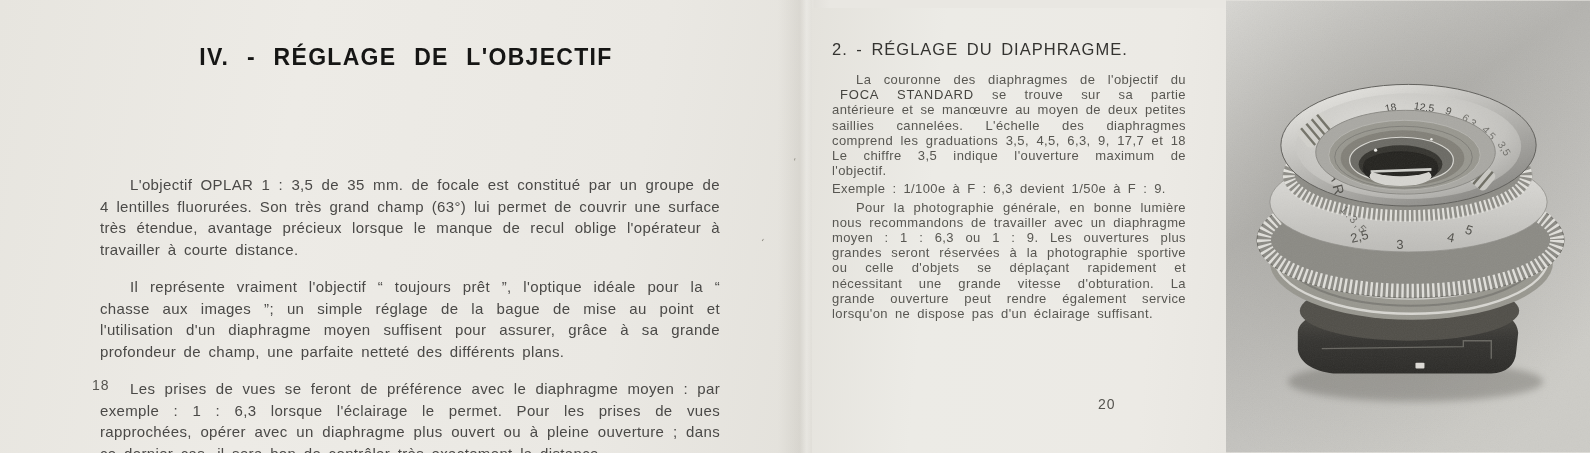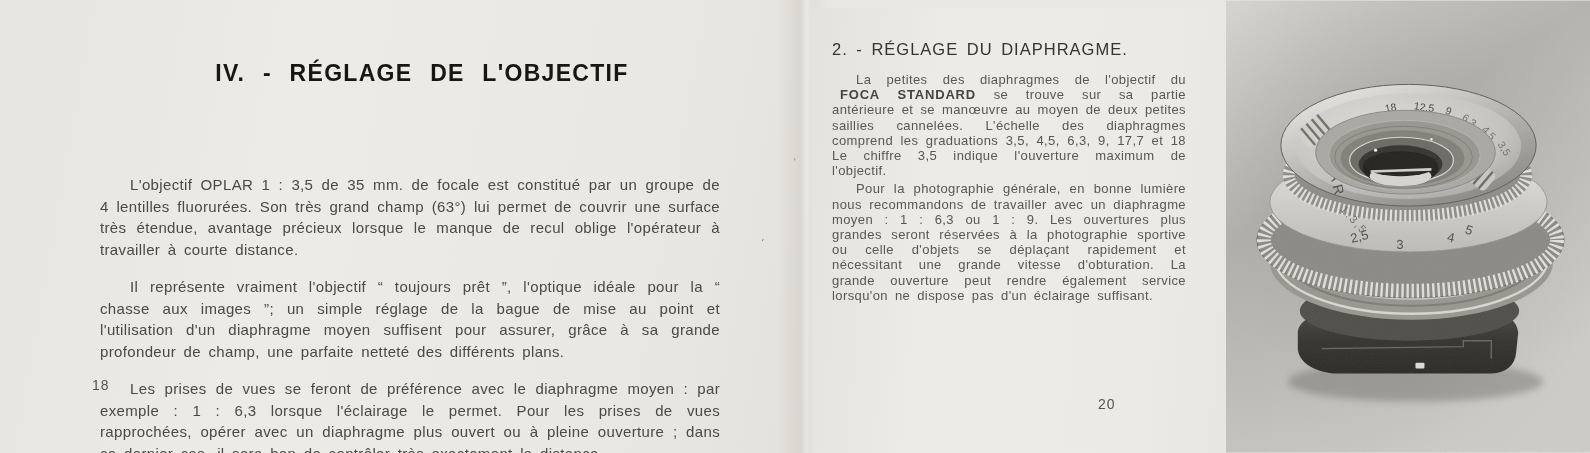--- a/index.html
+++ b/index.html
@@ -23,21 +23,21 @@
   }
   .gutter{
     position:absolute;left:778px;top:0;width:52px;height:453px;
     background:linear-gradient(90deg,rgba(110,104,92,0) 0%,rgba(110,104,92,0.10) 42%,rgba(255,255,255,0.14) 55%,rgba(110,104,92,0.05) 70%,rgba(110,104,92,0) 100%);
     pointer-events:none;
   }
   .speck{position:absolute;color:#8f8c83;font-size:11px;transform:rotate(14deg);}
 
   
   .chapter-title{
-    position:absolute;top:44px;left:0;width:812px;margin:16px;
+    position:absolute;top:44px;left:0;width:812px;margin:0;
     text-align:center;
     font-size:23px;font-weight:700;color:#161615;
     letter-spacing:1.3px;word-spacing:10px;
   }
   .subhead-left{
     position:absolute;top:116px;left:88px;margin:0;
     font-size:17px;font-weight:400;color:#3b3a38;
     letter-spacing:1.1px;word-spacing:4px;
   }
   .body-left{
@@ -59,21 +59,21 @@
     letter-spacing:1px;word-spacing:3px;
   }
   .body-right{
     position:absolute;top:64px;left:20px;width:354px;
     font-size:13px;line-height:15.2px;color:#585752;
     text-align:justify;letter-spacing:0.4px;word-spacing:3px;
   }
   .body-right p{margin:0;}
   .body-right p + p{margin-top:3px;}
   .body-right p.indent{text-indent:24px;}
-  .body-right strong{font-weight:700;color:#45443f;letter-spacing:0.8px;padding-left:8px;}
+  .body-right strong{font-weight:400;color:#45443f;letter-spacing:0.8px;padding-left:8px;}
 
   
   .photo{
     position:absolute;left:1226px;top:0;width:364px;height:453px;margin:0;
   }
   .photo svg{display:block;}
 </style>
 </head>
 <body>
 
@@ -89,21 +89,22 @@
     <div class="pagenum pagenum-left">18</div>
   </section>
 
   <div class="gutter"></div>
   <span class="speck" style="left:793px;top:156px;">ʻ</span>
   <span class="speck" style="left:760px;top:236px;transform:rotate(40deg);">ʻ</span>
 
   <section class="page page-right">
     <h2 class="subhead-right">2. - RÉGLAGE DU DIAPHRAGME.</h2>
     <div class="body-right">
-      <p class="indent"><span>La petites des diaphragmes de l'objectif du </span><strong>FOCA STANDARD</strong><span> se trouve sur sa partie antérieure et se manœuvre au moyen de deux petites saillies cannelées. L'échelle des diaphragmes comprend les graduations 3,5, 4,5, 6,3, 9, 17,7 et 18 Le chiffre 3,5 indique l'ouverture maximum de l'objectif.</span></p>
+      <p class="indent"><span>La couronne des diaphragmes de l'objectif du </span><strong>FOCA STANDARD</strong><span> se trouve sur sa partie antérieure et se manœuvre au moyen de deux petites saillies cannelées. L'échelle des diaphragmes comprend les graduations 3,5, 4,5, 6,3, 9, 17,7 et 18 Le chiffre 3,5 indique l'ouverture maximum de l'objectif.</span></p>
+      <p>Exemple : 1/100e à F : 6,3 devient 1/50e à F : 9.</p>
       <p class="indent">Pour la photographie générale, en bonne lumière nous recommandons de travailler avec un diaphragme moyen : 1 : 6,3 ou 1 : 9. Les ouvertures plus grandes seront réservées à la photographie sportive ou celle d'objets se déplaçant rapidement et nécessitant une grande vitesse d'obturation. La grande ouverture peut rendre également service lorsqu'on ne dispose pas d'un éclairage suffisant.</p>
     </div>
     <div class="pagenum pagenum-right">20</div>
   </section>
 
   <figure class="photo">
     <svg width="364" height="453" viewBox="0 0 365 453" xmlns="http://www.w3.org/2000/svg">
       <defs>
         <linearGradient id="bgG" x1="0" y1="0" x2="0.55" y2="1">
           <stop offset="0" stop-color="#d8d7d3"></stop>

